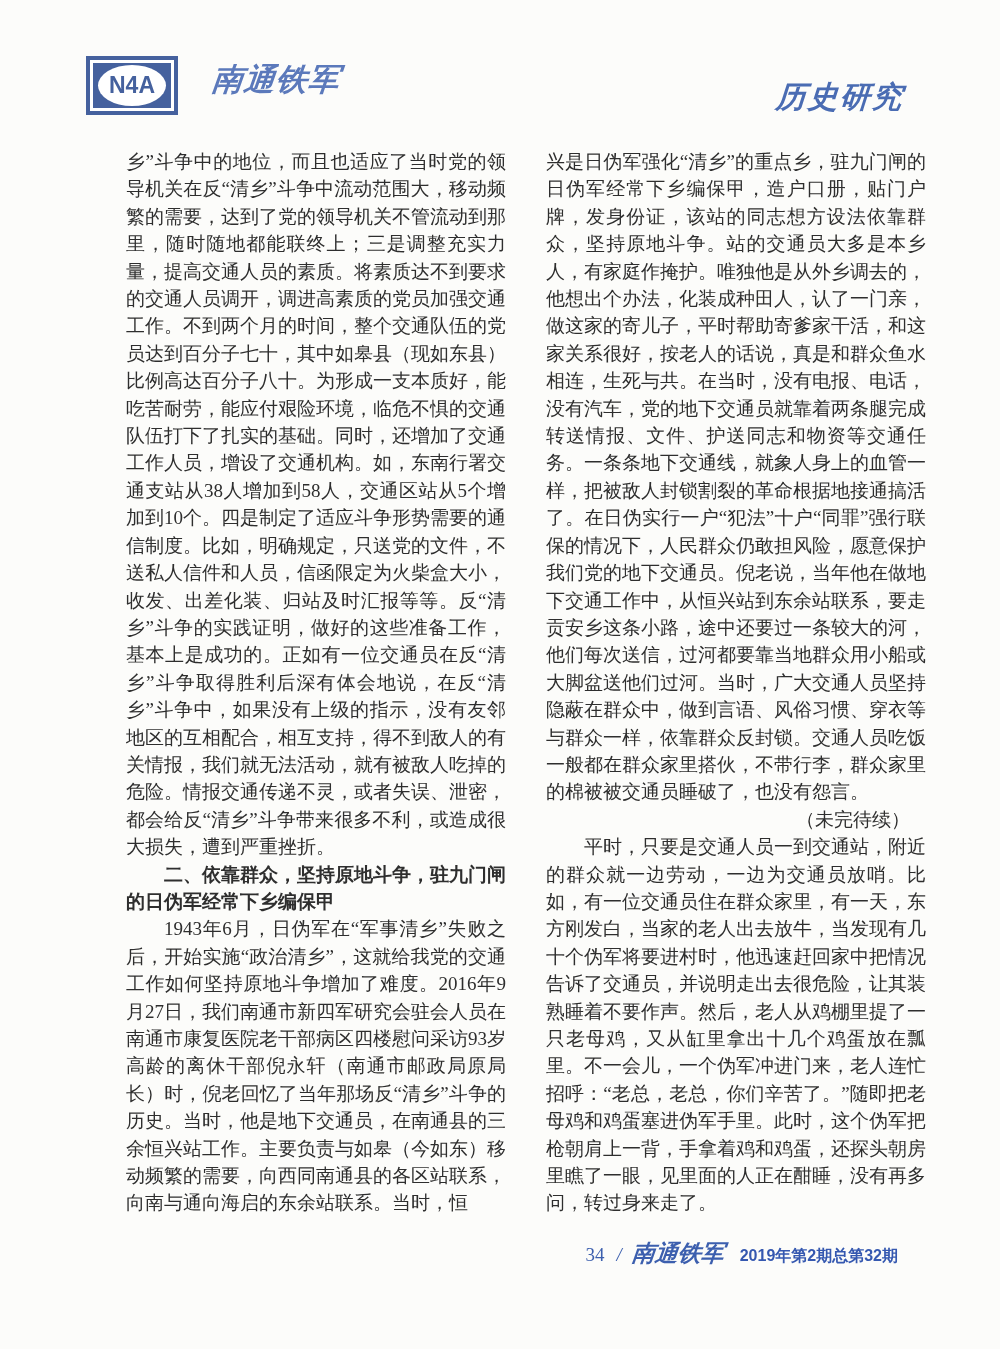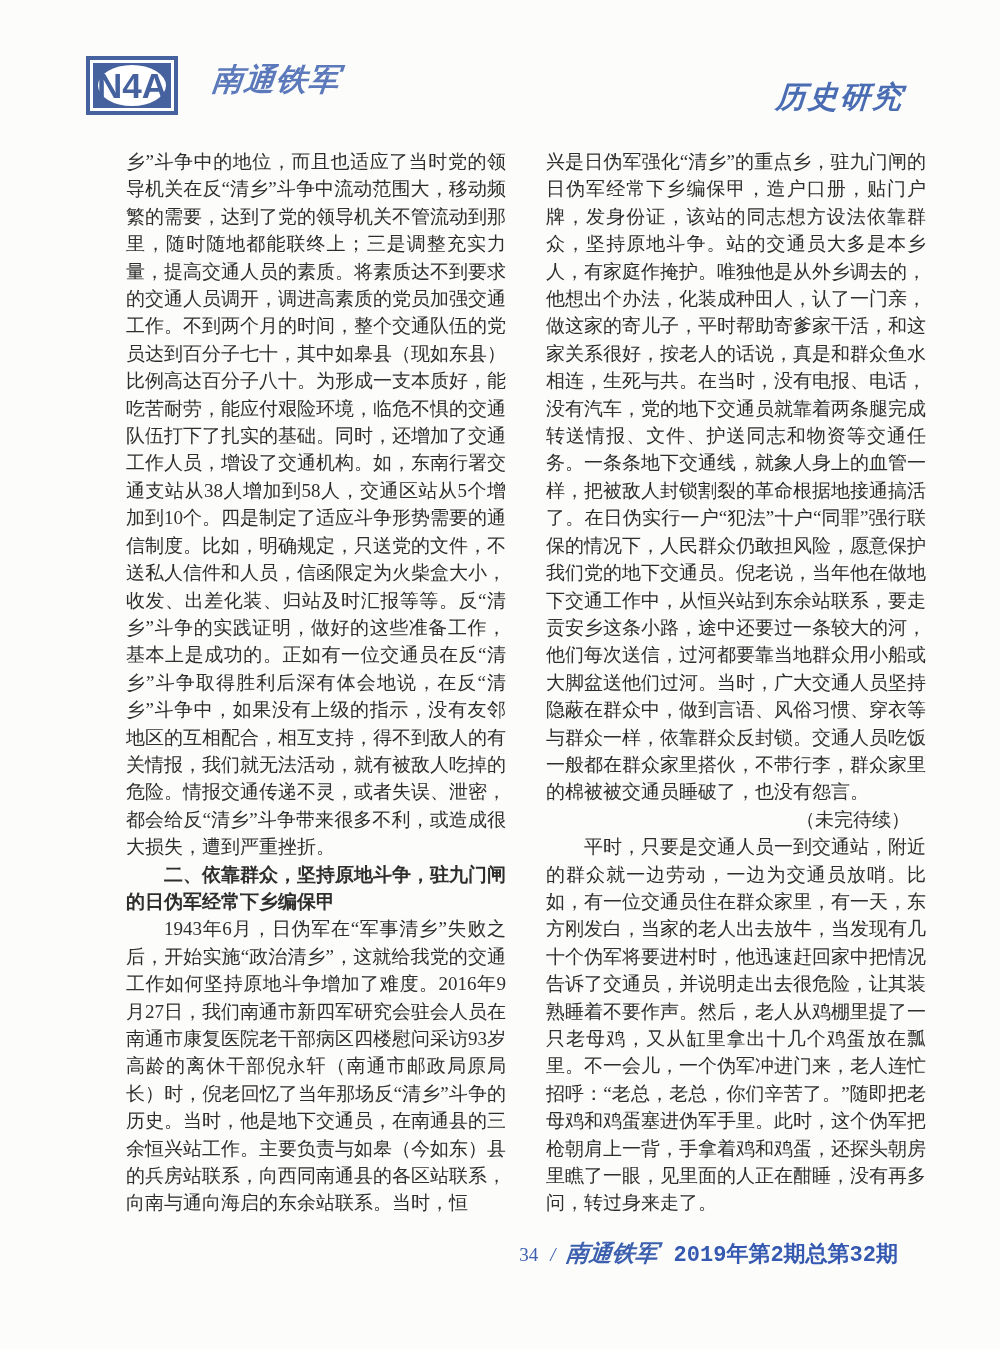--- a/index.html
+++ b/index.html
@@ -24,21 +24,21 @@
     background:#45619e;
     display:flex;align-items:center;justify-content:center;
   }
   .logo-oval{
     width:68px;height:41px;
     background:#ffffff;
     border-radius:50%;
     display:flex;align-items:center;justify-content:center;
     color:#45619e;
     font-family:"Liberation Sans","DejaVu Sans",sans-serif;
-    font-weight:bold;font-size:35px;letter-spacing:0;
+    font-weight:bold;font-size:23px;letter-spacing:0;
   }
   .masthead{
     position:absolute;left:212px;top:64px;
     font-size:31px;line-height:1;
     color:#5b79bb;
     font-style:italic;font-weight:bold;
     transform:skewX(-6deg);
     letter-spacing:1px;
   }
   .section-title{
@@ -77,39 +77,39 @@
     color:#3c5fae;font-size:19px;font-style:italic;
     margin:0 6px 0 8px;
   }
   .footer-logo{
     color:#3c5fae;font-size:23px;
     font-style:italic;font-weight:bold;
     display:inline-block;transform:skewX(-6deg);
     margin-right:12px;
   }
   .issue-info{
-    color:#3558b0;font-size:22px;font-weight:bold;
-    font-family:Liberation Mono, monospace;
+    color:#3558b0;font-size:16px;font-weight:bold;
+    font-family:Liberation Sans, sans-serif;
   }
 </style>
 </head>
 <body>
 
 <div class="logo-outer">
   <div class="logo-inner">
     <div class="logo-oval">N4A</div>
   </div>
 </div>
 <div class="masthead">南通铁军</div>
 <div class="section-title">历史研究</div>
 
 <div class="col col-left" id="col-left">
     <p class="para body">乡”斗争中的地位，而且也适应了当时党的领导机关在反“清乡”斗争中流动范围大，移动频繁的需要，达到了党的领导机关不管流动到那里，随时随地都能联终上；三是调整充实力量，提高交通人员的素质。将素质达不到要求的交通人员调开，调进高素质的党员加强交通工作。不到两个月的时间，整个交通队伍的党员达到百分子七十，其中如皋县（现如东县）比例高达百分子八十。为形成一支本质好，能吃苦耐劳，能应付艰险环境，临危不惧的交通队伍打下了扎实的基础。同时，还增加了交通工作人员，增设了交通机构。如，东南行署交通支站从38人增加到58人，交通区站从5个增加到10个。四是制定了适应斗争形势需要的通信制度。比如，明确规定，只送党的文件，不送私人信件和人员，信函限定为火柴盒大小，收发、出差化装、归站及时汇报等等。反“清乡”斗争的实践证明，做好的这些准备工作，基本上是成功的。正如有一位交通员在反“清乡”斗争取得胜利后深有体会地说，在反“清乡”斗争中，如果没有上级的指示，没有友邻地区的互相配合，相互支持，得不到敌人的有关情报，我们就无法活动，就有被敌人吃掉的危险。情报交通传递不灵，或者失误、泄密，都会给反“清乡”斗争带来很多不利，或造成很大损失，遭到严重挫折。</p>
     <p class="para heading indent">二、依靠群众，坚持原地斗争，驻九门闸的日伪军经常下乡编保甲</p>
-    <p class="para body indent">1943年6月，日伪军在“军事清乡”失败之后，开始实施“政治清乡”，这就给我党的交通工作如何坚持原地斗争增加了难度。2016年9月27日，我们南通市新四军研究会驻会人员在南通市康复医院老干部病区四楼慰问采访93岁高龄的离休干部倪永轩（南通市邮政局原局长）时，倪老回忆了当年那场反“清乡”斗争的历史。当时，他是地下交通员，在南通县的三余恒兴站工作。主要负责与如皋（今如东）县的兵房站联系，向西同南通县的各区站联系，向南与通向海启的东余站联系。当时，恒</p>
+    <p class="para body indent">1943年6月，日伪军在“军事清乡”失败之后，开始实施“政治清乡”，这就给我党的交通工作如何坚持原地斗争增加了难度。2016年9月27日，我们南通市新四军研究会驻会人员在南通市康复医院老干部病区四楼慰问采访93岁高龄的离休干部倪永轩（南通市邮政局原局长）时，倪老回忆了当年那场反“清乡”斗争的历史。当时，他是地下交通员，在南通县的三余恒兴站工作。主要负责与如皋（今如东）移动频繁的需要，向西同南通县的各区站联系，向南与通向海启的东余站联系。当时，恒</p>
   </div>
 <div class="col col-right" id="col-right">
     <p class="para body">兴是日伪军强化“清乡”的重点乡，驻九门闸的日伪军经常下乡编保甲，造户口册，贴门户牌，发身份证，该站的同志想方设法依靠群众，坚持原地斗争。站的交通员大多是本乡人，有家庭作掩护。唯独他是从外乡调去的，他想出个办法，化装成种田人，认了一门亲，做这家的寄儿子，平时帮助寄爹家干活，和这家关系很好，按老人的话说，真是和群众鱼水相连，生死与共。在当时，没有电报、电话，没有汽车，党的地下交通员就靠着两条腿完成转送情报、文件、护送同志和物资等交通任务。一条条地下交通线，就象人身上的血管一样，把被敌人封锁割裂的革命根据地接通搞活了。在日伪实行一户“犯法”十户“同罪”强行联保的情况下，人民群众仍敢担风险，愿意保护我们党的地下交通员。倪老说，当年他在做地下交通工作中，从恒兴站到东余站联系，要走贡安乡这条小路，途中还要过一条较大的河，他们每次送信，过河都要靠当地群众用小船或大脚盆送他们过河。当时，广大交通人员坚持隐蔽在群众中，做到言语、风俗习惯、穿衣等与群众一样，依靠群众反封锁。交通人员吃饭一般都在群众家里搭伙，不带行李，群众家里的棉被被交通员睡破了，也没有怨言。</p>
     <p class="para note">（未完待续）</p>
     <p class="para body indent">平时，只要是交通人员一到交通站，附近的群众就一边劳动，一边为交通员放哨。比如，有一位交通员住在群众家里，有一天，东方刚发白，当家的老人出去放牛，当发现有几十个伪军将要进村时，他迅速赶回家中把情况告诉了交通员，并说明走出去很危险，让其装熟睡着不要作声。然后，老人从鸡棚里提了一只老母鸡，又从缸里拿出十几个鸡蛋放在瓢里。不一会儿，一个伪军冲进门来，老人连忙招呼：“老总，老总，你们辛苦了。”随即把老母鸡和鸡蛋塞进伪军手里。此时，这个伪军把枪朝肩上一背，手拿着鸡和鸡蛋，还探头朝房里瞧了一眼，见里面的人正在酣睡，没有再多问，转过身来走了。</p>
   </div>
 
 <div class="footer">
   <span class="page-num">34</span>
   <span class="footer-sep">/</span>

